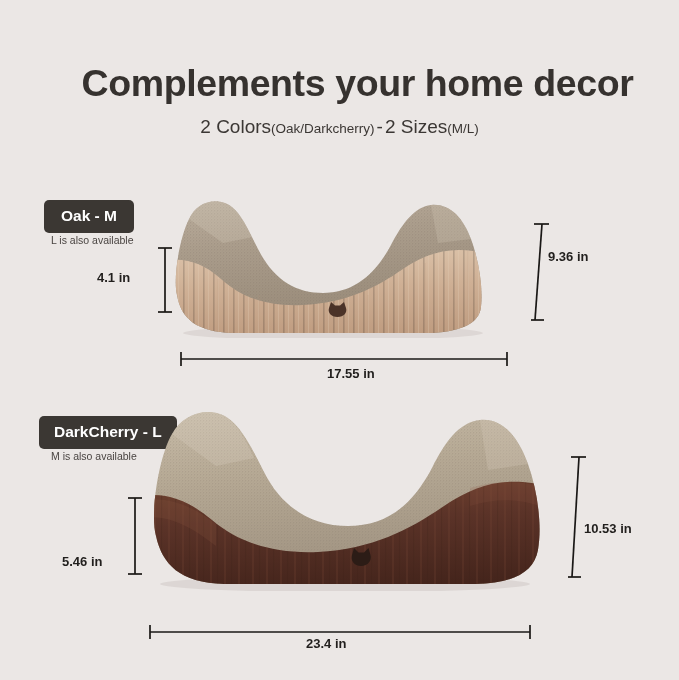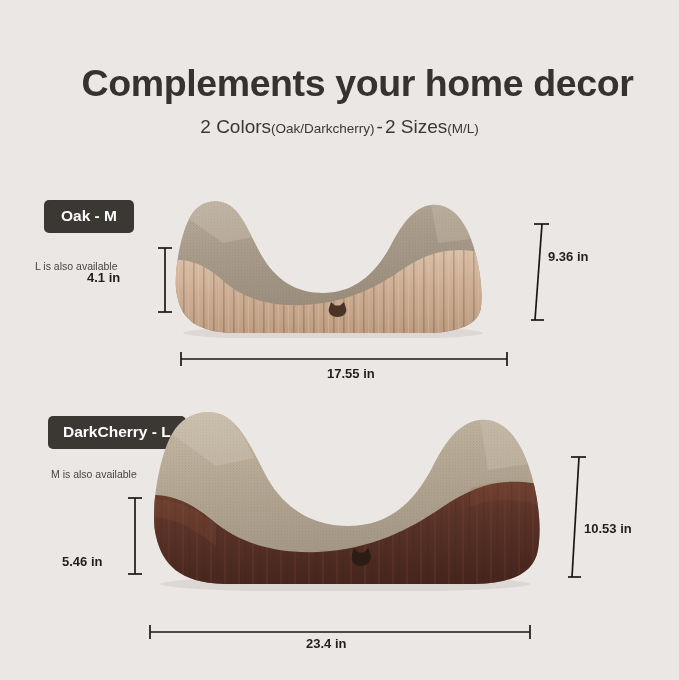--- a/index.html
+++ b/index.html
@@ -66,33 +66,33 @@
     line-height: 1;
     white-space: nowrap;
   }
   .badge-oak {
     left: 44px;
     top: 200px;
     padding: 8px 17px 9px 17px;
     font-size: 15.5px;
   }
   .badge-cherry {
-    left: 48px;
+    left: 39px;
     top: 416px;
     padding: 8px 15px 9px 15px;
     font-size: 15.5px;
   }
   .badge-sub {
     position: absolute;
     font-size: 10.5px;
     color: #4a4542;
     white-space: nowrap;
   }
-  .badge-sub-oak  { left: 35px; top: 234px; margin-top: 26px; }
-  .badge-sub-cherry { left: 51px; top: 468px; text-align: center; }
+  .badge-sub-oak  { left: 51px; top: 234px; }
+  .badge-sub-cherry { left: 51px; top: 450px; text-align: center; }
 
   
   .product {
     position: absolute;
   }
   .product-oak {
     left: 163px;
     top: 183px;
     width: 353px;
     height: 155px;
@@ -114,21 +114,21 @@
     position: absolute;
     font-size: 13px;
     font-weight: bold;
     color: #211f1d;
     white-space: nowrap;
     line-height: 1;
   }
 
   
   .dim-oak-h      { left: 158px; top: 246px; }
-  .dim-oak-h-lbl  { left: 87px;  top: 271px; }
+  .dim-oak-h-lbl  { left: 97px;  top: 271px; }
   .dim-oak-r      { left: 531px; top: 222px; }
   .dim-oak-r-lbl  { left: 548px; top: 250px; }
   .dim-oak-w      { left: 179px; top: 352px; }
   .dim-oak-w-lbl  { left: 313px; top: 367px; margin-left: 14px; }
 
   
   .dim-ch-h       { left: 128px; top: 496px; }
   .dim-ch-h-lbl   { left: 62px;  top: 527px; margin-top: 28px; }
   .dim-ch-r       { left: 568px; top: 455px; }
   .dim-ch-r-lbl   { left: 584px; top: 522px; }

